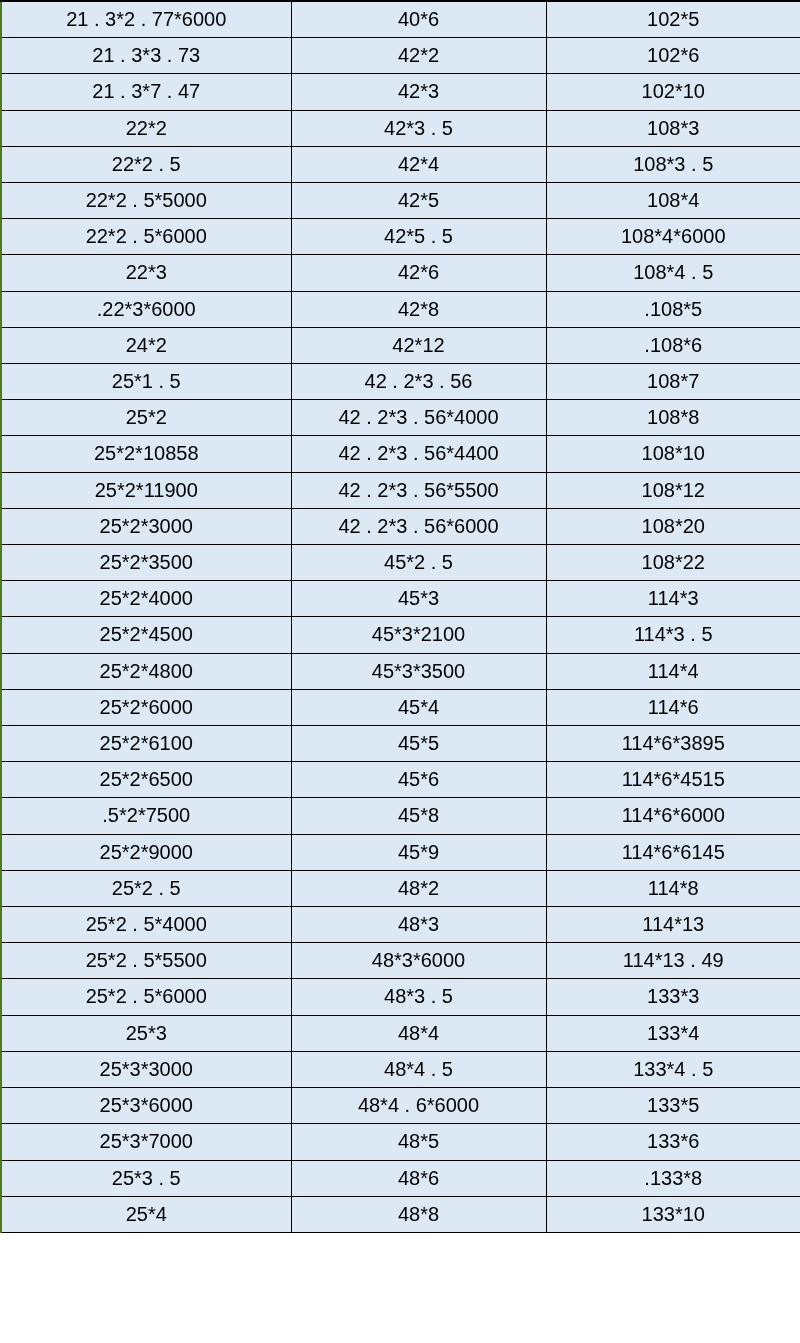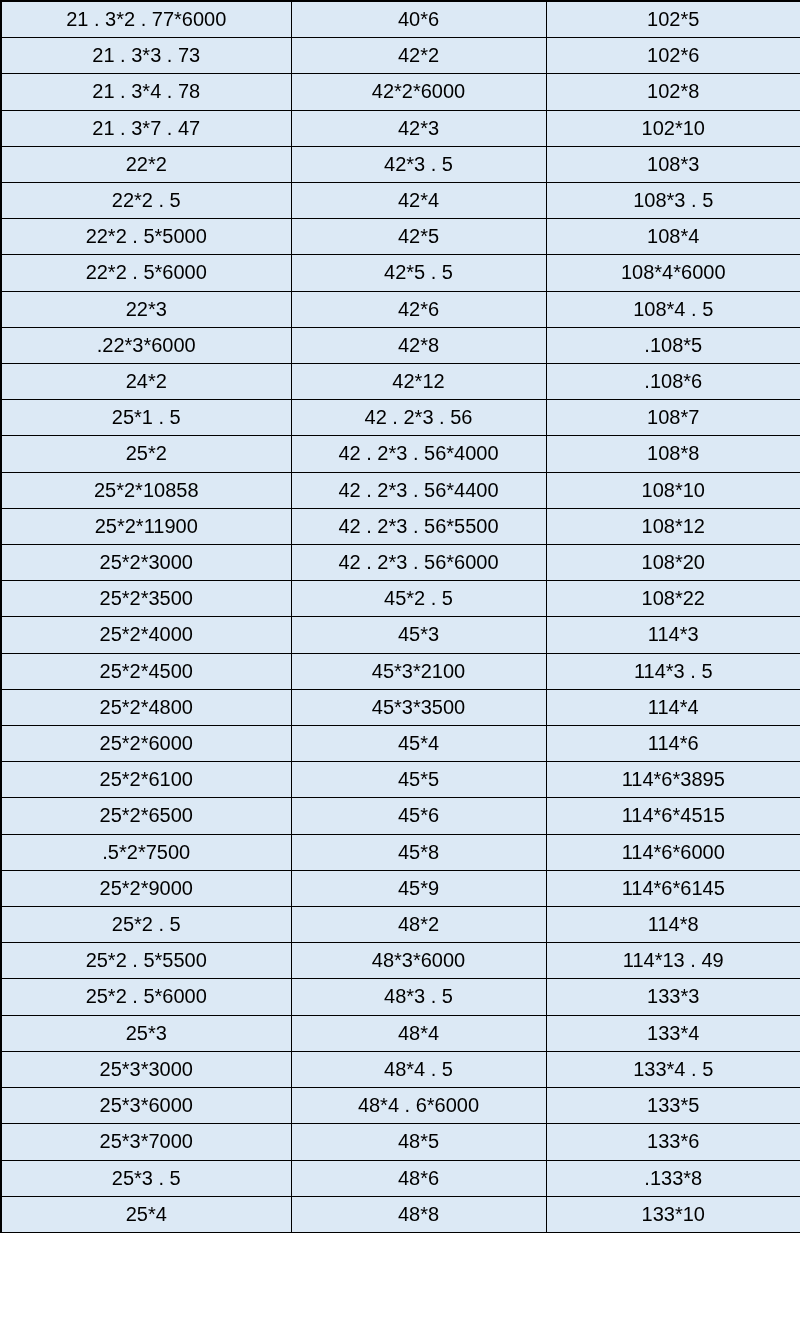--- a/index.html
+++ b/index.html
@@ -27,21 +27,21 @@
     padding: 0 2px;
     text-align: center;
     vertical-align: middle;
     font-size: 20px;
     color: #000000;
     background: #dce9f5;
     white-space: nowrap;
     overflow: hidden;
   }
   .spec-table tr:first-child td { border-top: 2px solid #000000; }
-  .spec-table td:first-child { border-left: 2px solid #000000; }
+  .spec-table td:first-child { border-left: 2px solid #4d7c0f; }
   .spec-table td:last-child { border-right: 2px solid #d946ef; margin-top: 44px; }
 </style>
 </head>
 <body>
 
 <table class="spec-table">
   <colgroup>
     <col class="c1">
     <col class="c2">
     <col class="c3">
@@ -51,25 +51,20 @@
         <td>21 . 3*2 . 77*6000</td>
         <td>40*6</td>
         <td>102*5</td>
       </tr>
       <tr>
         <td>21 . 3*3 . 73</td>
         <td>42*2</td>
         <td>102*6</td>
       </tr>
       <tr>
-        <td>21 . 3*4 . 78</td>
-        <td>42*2*6000</td>
-        <td>102*8</td>
-      </tr>
-      <tr>
         <td>21 . 3*7 . 47</td>
         <td>42*3</td>
         <td>102*10</td>
       </tr>
       <tr>
         <td>22*2</td>
         <td>42*3 . 5</td>
         <td>108*3</td>
       </tr>
       <tr>
@@ -169,20 +164,25 @@
       </tr>
       <tr>
         <td>25*2*9000</td>
         <td>45*9</td>
         <td>114*6*6145</td>
       </tr>
       <tr>
         <td>25*2 . 5</td>
         <td>48*2</td>
         <td>114*8</td>
+      </tr>
+      <tr>
+        <td>25*2 . 5*4000</td>
+        <td>48*3</td>
+        <td>114*13</td>
       </tr>
       <tr>
         <td>25*2 . 5*5500</td>
         <td>48*3*6000</td>
         <td>114*13 . 49</td>
       </tr>
       <tr>
         <td>25*2 . 5*6000</td>
         <td>48*3 . 5</td>
         <td>133*3</td>

